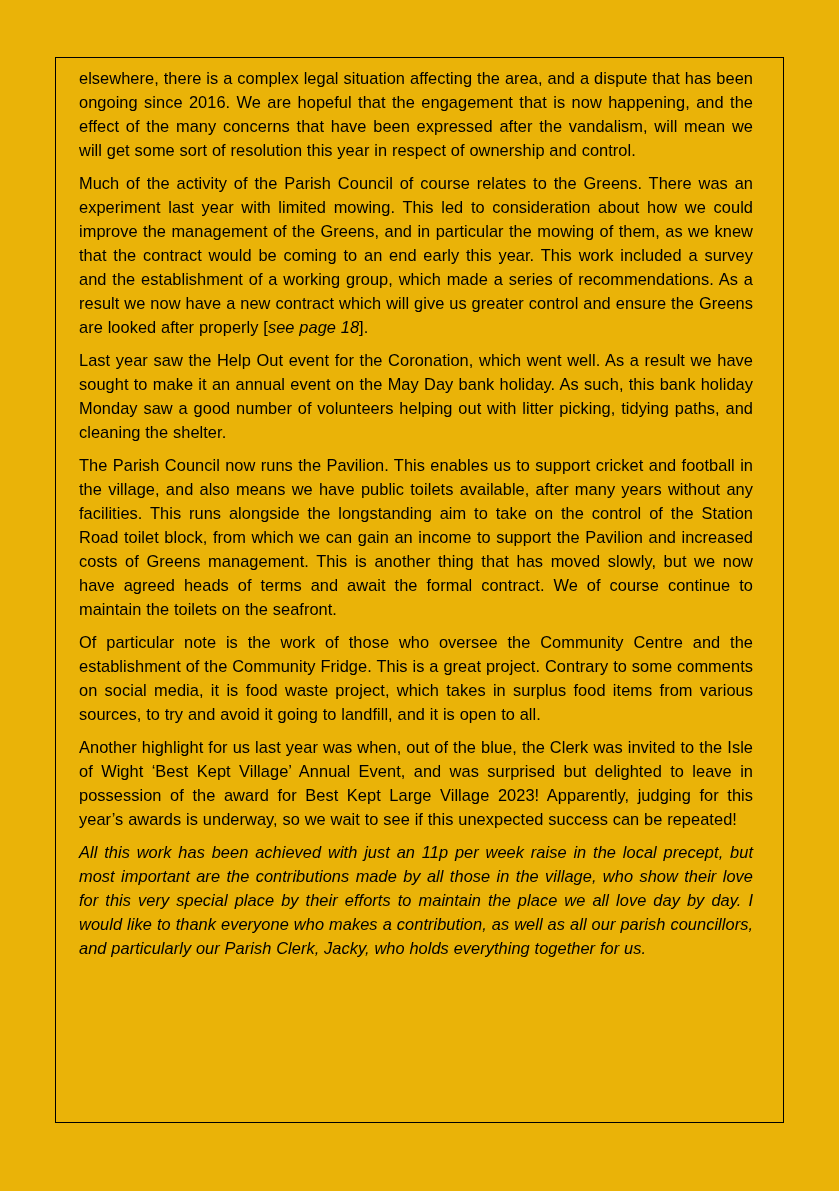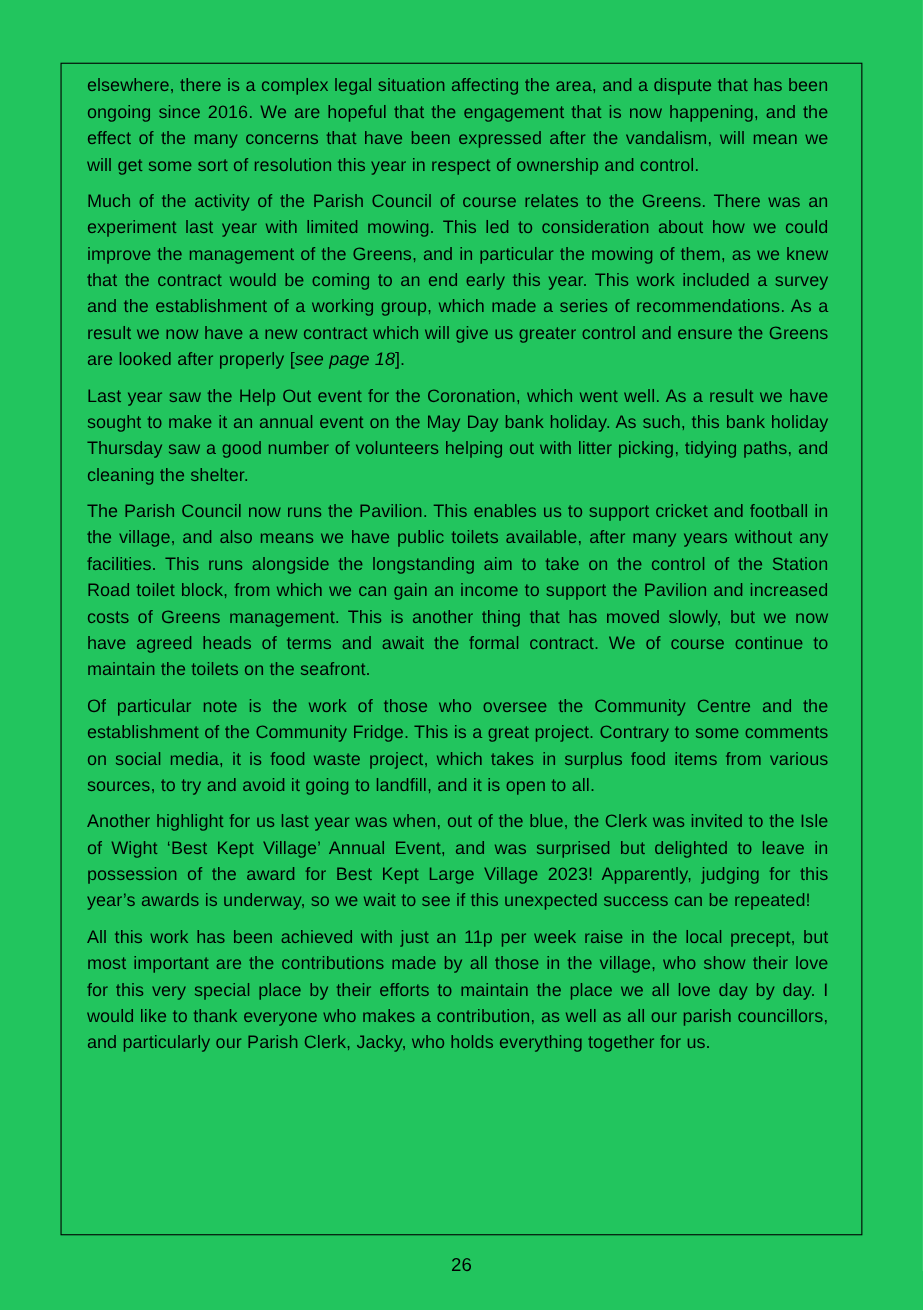--- a/index.html
+++ b/index.html
@@ -9,21 +9,21 @@
     background: #ffffff;
   }
   body {
     font-family: "Liberation Sans", "DejaVu Sans", sans-serif;
     color: #000000;
   }
   .page {
     position: relative;
     width: 839px;
     height: 1191px;
-    background: #22c55e;
+    background: #eab308;
     overflow: hidden;
   }
   .text-frame {
     position: absolute;
     left: 55px;
     top: 57px;
     width: 729px;
     height: 1066px;
     border: 1.5px solid #000000;
     box-sizing: border-box;
@@ -39,20 +39,21 @@
     font-size: 16.4px;
     line-height: 24px;
     text-align: justify;
     text-justify: inter-word;
     letter-spacing: 0.05px;
     word-spacing: 0.2px;
     hyphens: none;
   }
   .para:last-child {
     margin-bottom: 0;
+    font-style: italic;
   }
   .para em,
   .italic {
   }
   .page-number {
     position: absolute;
     left: 0;
     top: 1140px;
     width: 839px;
     text-align: center;
@@ -66,28 +67,27 @@
 
 <div class="page">
 
   <div class="text-frame">
     <div class="text-body">
 
       <p class="para">elsewhere, there is a complex legal situation affecting the area, and a dispute that has been ongoing since 2016. We are hopeful that the engagement that is now happening, and the effect of the many concerns that have been expressed after the vandalism, will mean we will get some sort of resolution this year in respect of ownership and control.</p>
 
       <p class="para"><span>Much of the activity of the Parish Council of course relates to the Greens. There was an experiment last year with limited mowing. This led to consideration about how we could improve the management of the Greens, and in particular the mowing of them, as we knew that the contract would be coming to an end early this year. This work included a survey and the establishment of a working group, which made a series of recommendations. As a result we now have a new contract which will give us greater control and ensure the Greens are looked after properly [</span><em class="italic">see page 18</em><span>].</span></p>
 
-      <p class="para">Last year saw the Help Out event for the Coronation, which went well. As a result we have sought to make it an annual event on the May Day bank holiday. As such, this bank holiday Thursday saw a good number of volunteers helping out with litter picking, tidying paths, and cleaning the shelter.</p>
+      <p class="para">Last year saw the Help Out event for the Coronation, which went well. As a result we have sought to make it an annual event on the May Day bank holiday. As such, this bank holiday Monday saw a good number of volunteers helping out with litter picking, tidying paths, and cleaning the shelter.</p>
 
       <p class="para">The Parish Council now runs the Pavilion. This enables us to support cricket and football in the village, and also means we have public toilets available, after many years without any facilities. This runs alongside the longstanding aim to take on the control of the Station Road toilet block, from which we can gain an income to support the Pavilion and increased costs of Greens management. This is another thing that has moved slowly, but we now have agreed heads of terms and await the formal contract. We of course continue to maintain the toilets on the seafront.</p>
 
       <p class="para">Of particular note is the work of those who oversee the Community Centre and the establishment of the Community Fridge. This is a great project. Contrary to some comments on social media, it is food waste project, which takes in surplus food items from various sources, to try and avoid it going to landfill, and it is open to all.</p>
 
       <p class="para">Another highlight for us last year was when, out of the blue, the Clerk was invited to the Isle of Wight ‘Best Kept Village’ Annual Event, and was surprised but delighted to leave in possession of the award for Best Kept Large Village 2023! Apparently, judging for this year’s awards is underway, so we wait to see if this unexpected success can be repeated!</p>
 
       <p class="para">All this work has been achieved with just an 11p per week raise in the local precept, but most important are the contributions made by all those in the village, who show their love for this very special place by their efforts to maintain the place we all love day by day. I would like to thank everyone who makes a contribution, as well as all our parish councillors, and particularly our Parish Clerk, Jacky, who holds everything together for us.</p>
 
     </div>
   </div>
 
-  <div class="page-number">26</div>
 
 </div>
 
 </body></html>

